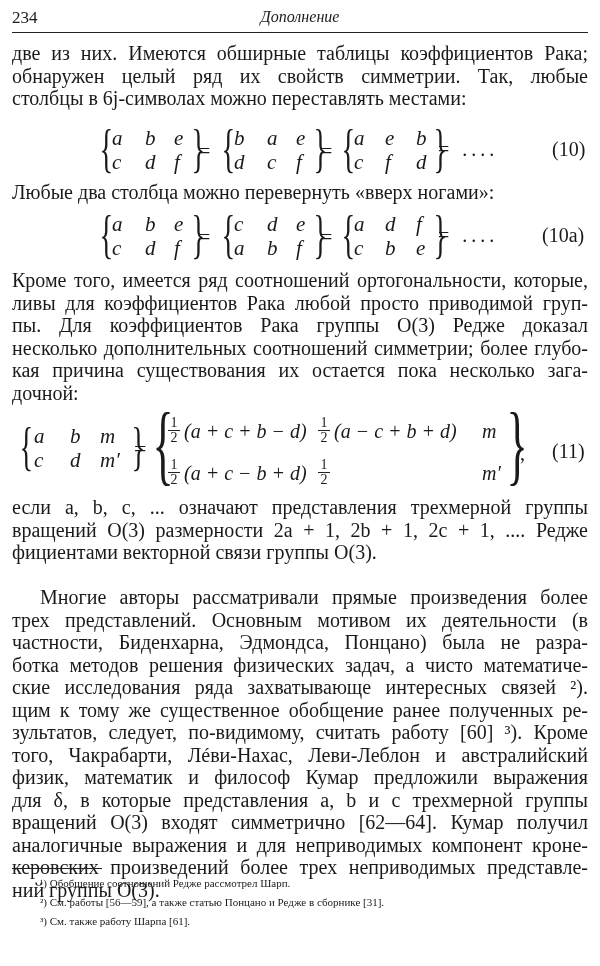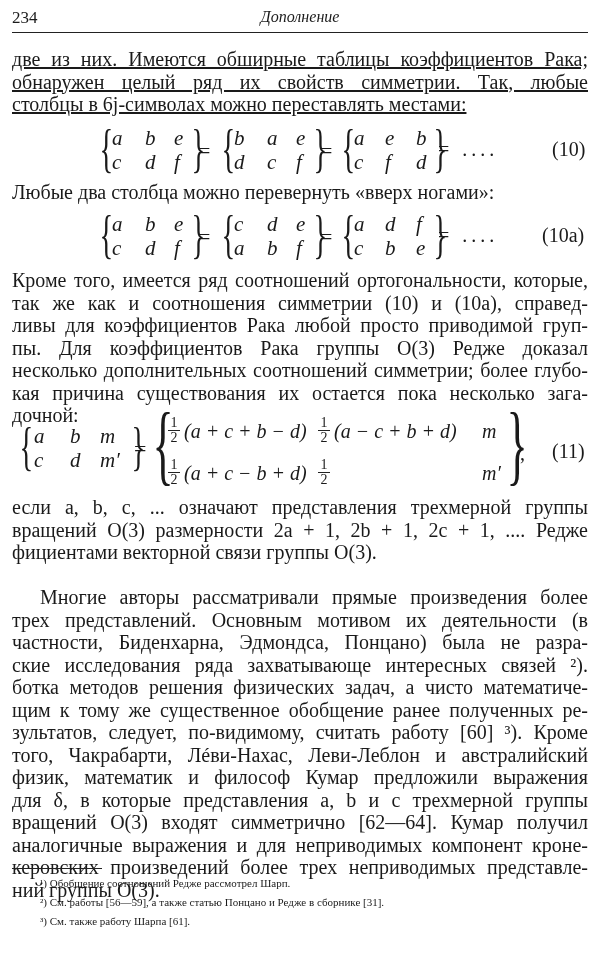--- a/index.html
+++ b/index.html
@@ -52,21 +52,21 @@
 </style>
 </head>
 <body>
 
 <div class="header">
   <span class="page-num">234</span>
   <span class="running-title">Дополнение</span>
   <div class="header-rule"></div>
 </div>
 
-<div class="para" style="top:48px;text-decoration:underline;">
+<div class="para" style="top:42px;">
   <span class="ln">две из них. Имеются обширные таблицы коэффициентов Рака;</span>
   <span class="ln">обнаружен целый ряд их свойств симметрии. Так, любые</span>
   <span class="ln last">столбцы в 6j-символах можно переставлять местами:</span>
 </div>
 
 <div class="formula" style="top:124px;">
   <div class="sym" style="left:100px;width:90px;">
     <span class="brace-l" style="left:-6px;">{</span>
     <span class="cell" style="left:12px;top:2px;">a</span>
     <span class="cell" style="left:45px;top:2px;">b</span>
@@ -138,21 +138,20 @@
     <span class="cell" style="left:43px;top:26px;">b</span>
     <span class="cell" style="left:74px;top:26px;">e</span>
     <span class="brace-r" style="left:86px;">}</span>
   </div>
   <span class="dots" style="left:438px;">= ....</span>
   <span class="eqnum" style="left:542px;">(10а)</span>
 </div>
 
 <div class="para" style="top:269px;">
   <span class="ln">Кроме того, имеется ряд соотношений ортогональности, которые,</span>
-  <span class="ln">так же как и соотношения симметрии (10) и (10а), справед-</span>
   <span class="ln">ливы для коэффициентов Рака любой просто приводимой груп-</span>
   <span class="ln">пы. Для коэффициентов Рака группы O(3) Редже доказал</span>
   <span class="ln">несколько дополнительных соотношений симметрии; более глубо-</span>
   <span class="ln">кая причина существования их остается пока несколько зага-</span>
   <span class="ln last">дочной:</span>
 </div>
 
 <div class="formula" style="top:414px;height:80px;">
   <div class="sym" style="left:20px;width:110px;top:8px;">
     <span class="brace-l" style="left:-6px;">{</span>
@@ -198,22 +197,22 @@
 <div class="para" style="top:496px;">
   <span class="ln">если a, b, c, ... означают представления трехмерной группы</span>
   <span class="ln">вращений O(3) размерности 2a + 1, 2b + 1, 2c + 1, .... Редже</span>
   <span class="ln last">фициентами векторной связи группы O(3).</span>
 </div>
 
 <div class="para" style="top:586px;">
   <span class="ln" style="padding-left:28px;">Многие авторы рассматривали прямые произведения более</span>
   <span class="ln">трех представлений. Основным мотивом их деятельности (в</span>
   <span class="ln">частности, Биденхарна, Эдмондса, Понцано) была не разра-</span>
+  <span class="ln">ботка методов решения физических задач, а чисто математиче-</span>
   <span class="ln">ские исследования ряда захватывающе интересных связей ²).</span>
-  <span class="ln">ботка методов решения физических задач, а чисто математиче-</span>
   <span class="ln">щим к тому же существенное обобщение ранее полученных ре-</span>
   <span class="ln">зультатов, следует, по-видимому, считать работу [60] ³). Кроме</span>
   <span class="ln">того, Чакрабарти, Лéви-Нахас, Леви-Леблон и австралийский</span>
   <span class="ln">физик, математик и философ Кумар предложили выражения</span>
   <span class="ln">для δ, в которые представления a, b и c трехмерной группы</span>
   <span class="ln">вращений O(3) входят симметрично [62—64]. Кумар получил</span>
   <span class="ln">аналогичные выражения и для неприводимых компонент кроне-</span>
   <span class="ln">керовских произведений более трех неприводимых представле-</span>
   <span class="ln last">ний группы O(3).</span>
 </div>

